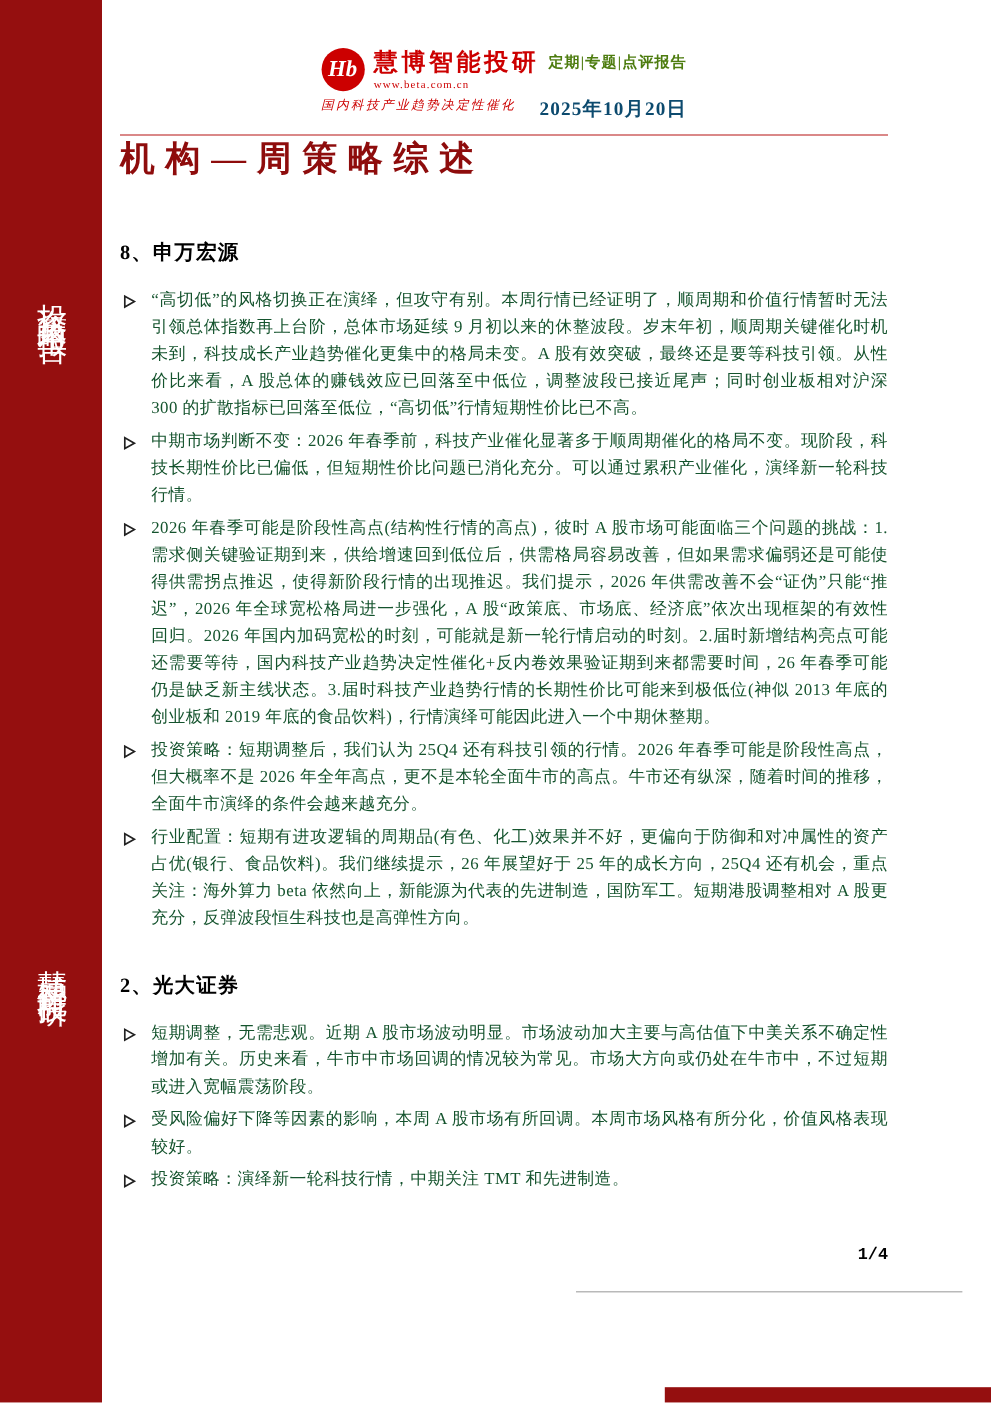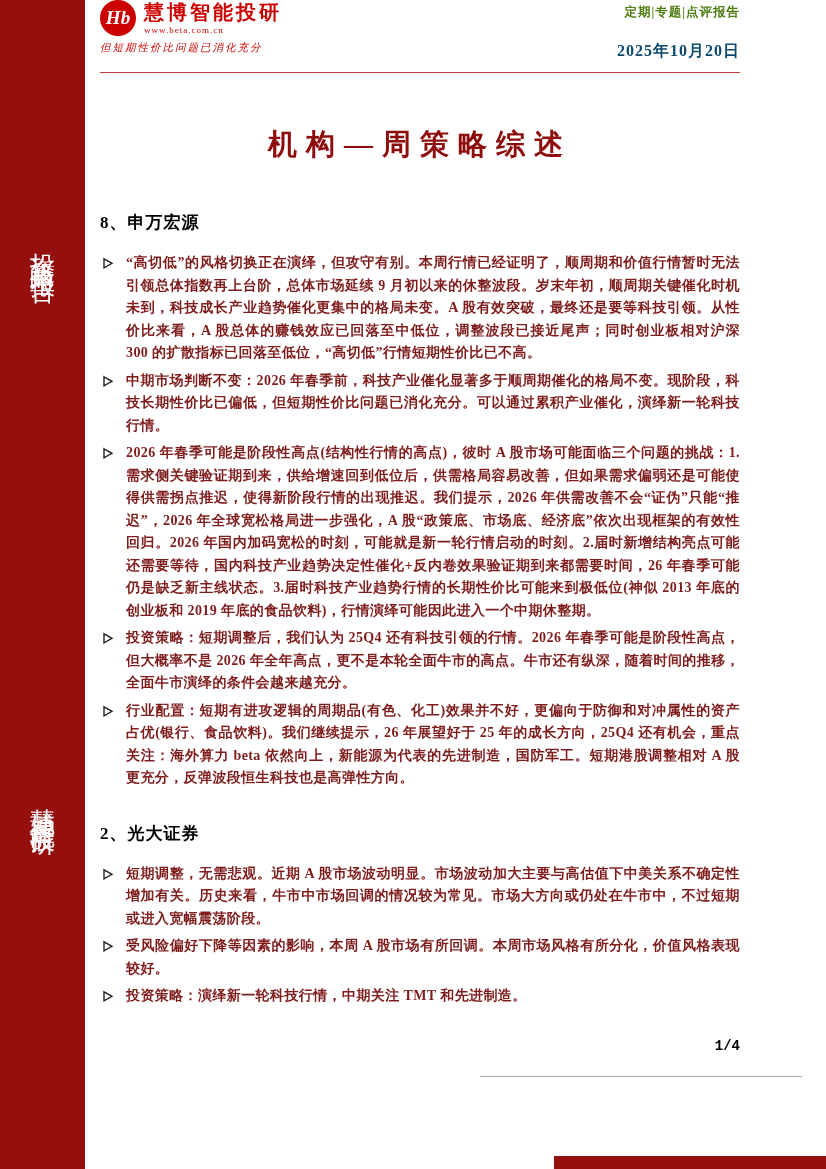--- a/index.html
+++ b/index.html
@@ -36,22 +36,23 @@
 
   
   .content {
     position: absolute; left: 100px; top: 0;
     width: 640px;
   }
 
   
   .header {
     display: flex;
-    justify-content: space-between;
+    justify-content: center;
     align-items: flex-start;
+    padding-top: 40px;
     padding-bottom: 10px;
     border-bottom: 1px solid #c23b3b;
   }
   .logo-row { display: flex; align-items: center; }
   .logo-mark {
     width: 36px; height: 36px;
     border-radius: 50%;
     background: #cc0000;
     color: #ffffff;
     font-weight: bold;
@@ -91,22 +92,21 @@
   .report-date {
     color: #0c4a6e;
     font-size: 16px;
     font-weight: bold;
     margin-top: 20px;
     letter-spacing: 1px;
   }
 
   
   .title {
-    margin-top: 52px;
-    text-align: center;
+    text-align: left;
     color: #8e0c0c;
     font-size: 29px;
     font-weight: bold;
     letter-spacing: 9px;
   }
 
   
   .sections { margin-top: 46px; }
   .section-heading {
     font-size: 17px;
@@ -119,22 +119,21 @@
   .sections .section-heading:first-child { margin-top: 0; }
   .bullet-list { list-style: none; }
   .bullet-item {
     position: relative;
     padding-left: 26px;
     font-size: 14px;
     line-height: 22.5px;
     text-align: justify;
     letter-spacing: 0.4px;
     margin-bottom: 5px;
-    color: #7f1d1d;
-    font-weight: bold;
+    color: #14532d;
   }
   .bullet-marker {
     position: absolute; left: 2px; top: 5px;
     width: 12px; height: 12px;
     line-height: 0;
   }
 
   
   .page-number {
     position: absolute;
@@ -173,21 +172,21 @@
       <div class="logo">
         <div class="logo-row">
           <div class="logo-mark">
             <span>Hb</span>
           </div>
           <div class="logo-names">
             <div class="logo-company">慧博智能投研</div>
             <div class="logo-site">www.beta.com.cn</div>
           </div>
         </div>
-        <div class="logo-tagline">但短期性价比问题已消化充分</div>
+        <div class="logo-tagline">国内科技产业趋势决定性催化</div>
       </div>
 
       <div class="header-right">
         <div class="report-types">定期|专题|点评报告</div>
         <div class="report-date">2025年10月20日</div>
       </div>
     </header>
 
     <h1 class="title">机构—周策略综述</h1>
 

